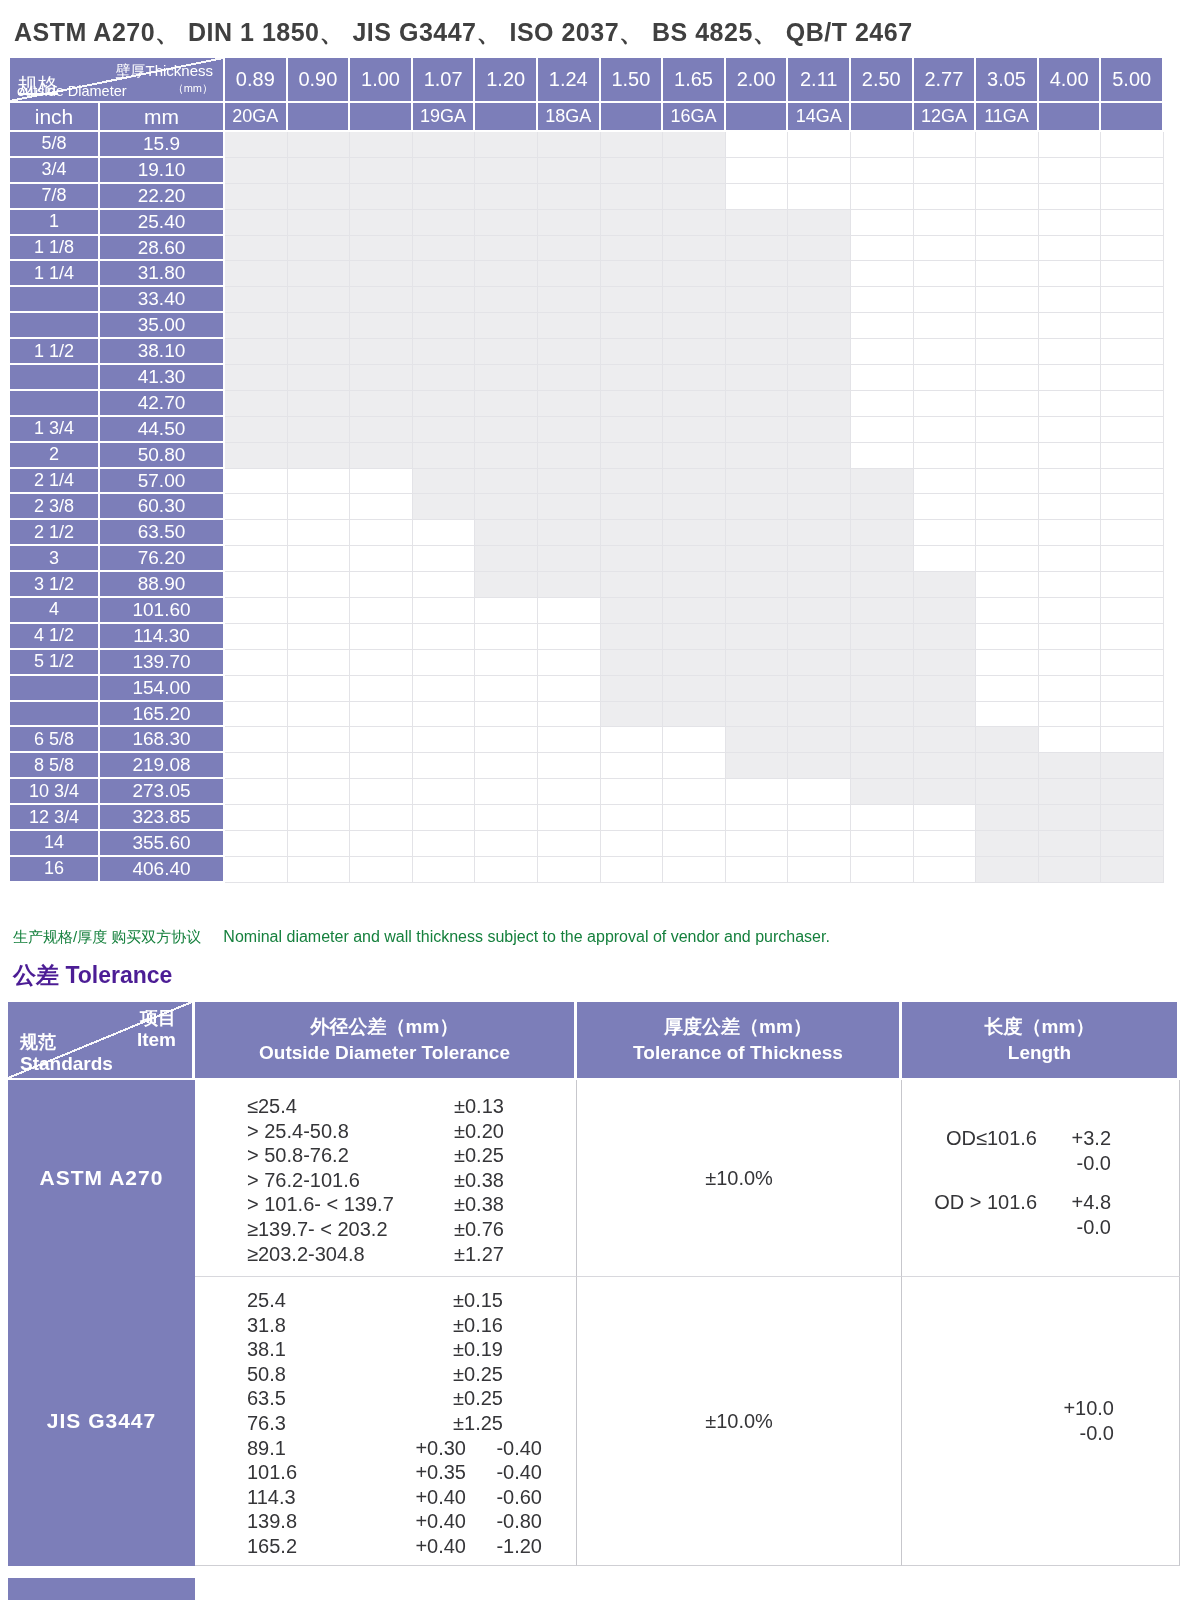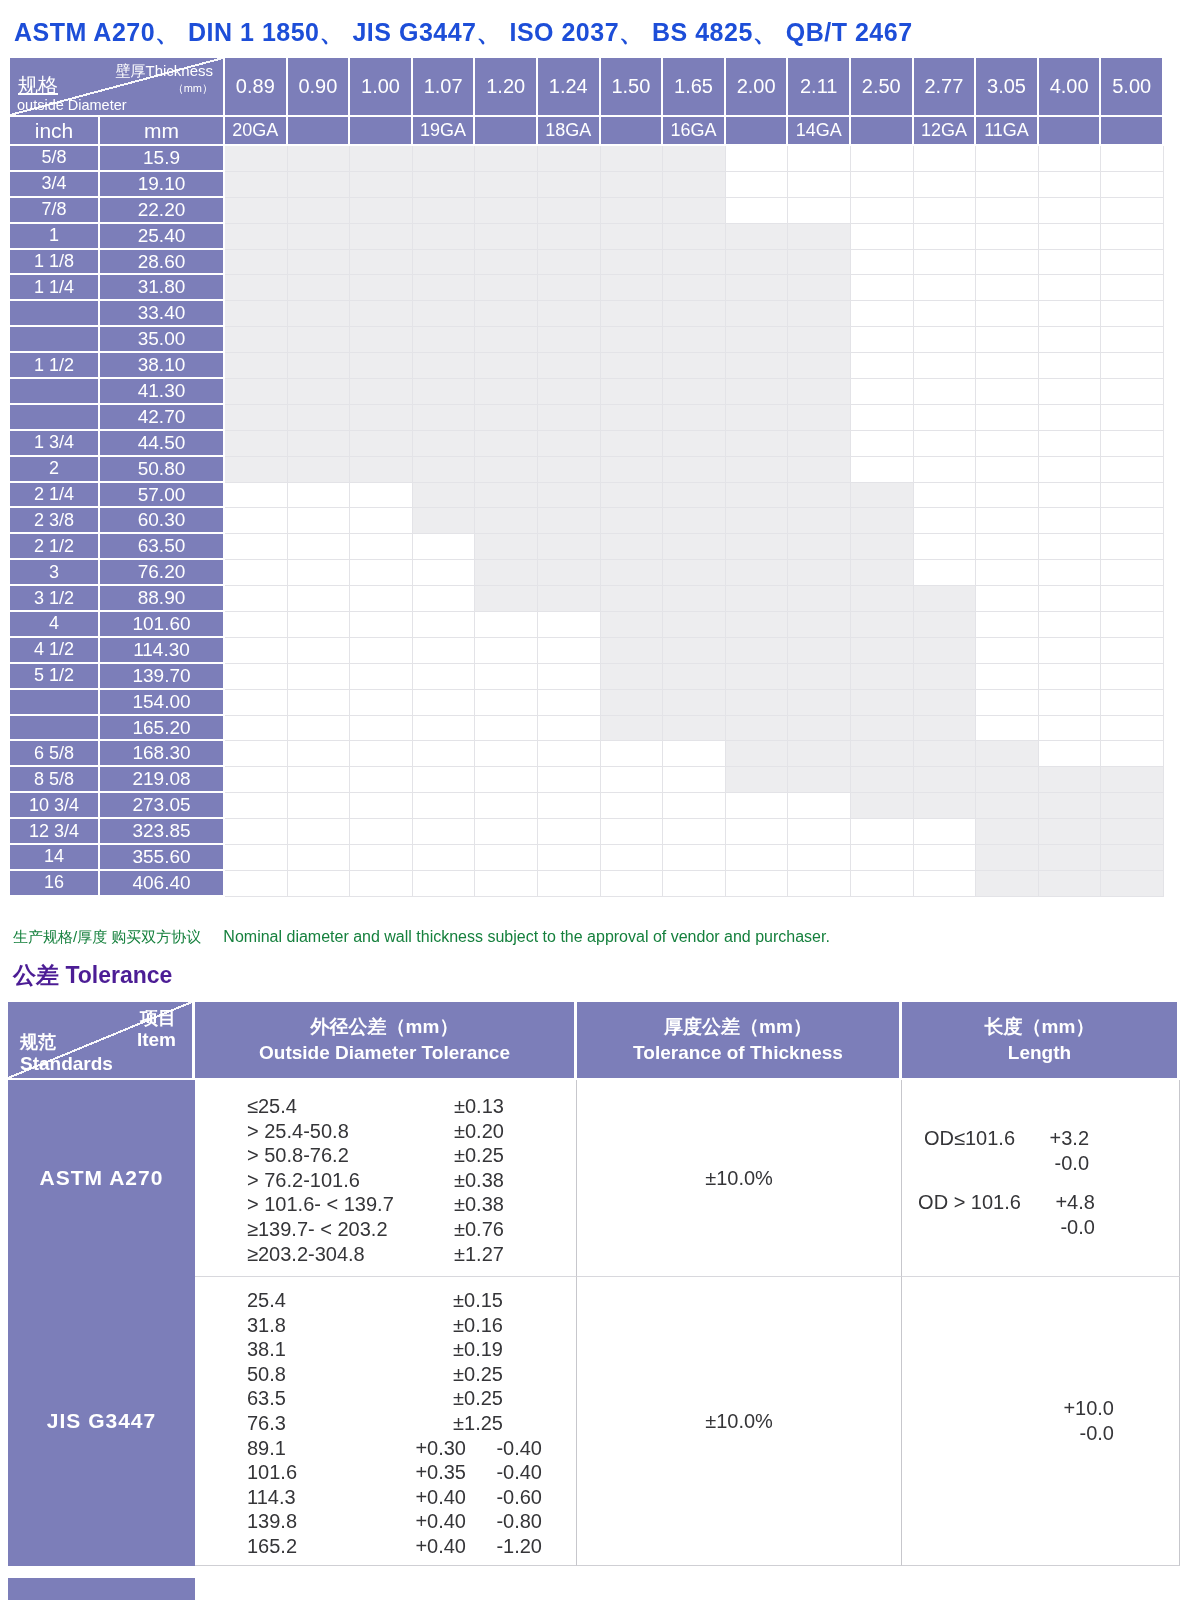--- a/index.html
+++ b/index.html
@@ -3,26 +3,26 @@
 <meta charset="utf-8">
 <style>
   html,body { margin:0; padding:0; background:#fff; }
   #page {
     position:relative; width:1200px; height:1600px; overflow:hidden;
     font-family:"Liberation Sans","DejaVu Sans",sans-serif; background:#fff; color:#333;
   }
   
   #main-title {
     position:absolute; left:14px; top:16px; font-size:25px; font-weight:bold;
-    color:#1d4ed8; letter-spacing:0.5px; white-space:nowrap;
+    color:#404040; letter-spacing:0.5px; white-space:nowrap;
   }
   
   #size-table { position:absolute; left:10px; top:58px; width:1154px; }
   .srow { display:grid; }
-  .srow.hdr1 { grid-template-columns:215px repeat(15,1fr); height:59px; }
+  .srow.hdr1 { grid-template-columns:215px repeat(15,1fr); height:45px; }
   .srow.hdr2 { grid-template-columns:90px 125px repeat(15,1fr); height:29px; }
   .srow.data { grid-template-columns:90px 125px repeat(15,1fr); height:25.9px; }
   .pcell {
     background:#7c7eb9; color:#fff; display:flex; align-items:center; justify-content:center;
     border-right:2px solid #fff; border-bottom:2px solid #fff; box-sizing:border-box; overflow:hidden;
   }
   .hdr1 .pcell { font-size:20px; }
   .hdr2 .pcell { font-size:18px; }
   .hdr2 .pcell.lab { font-size:21px; }
   .data .pcell { font-size:19px; }
@@ -67,21 +67,21 @@
   .trow.body2 .bcell { border-top:1px solid #d8d8dd; border-bottom:1px solid #cfcfd4; }
   .odlist { padding:14px 0 0 52px; }
   .trow.body2 .odlist { padding-top:11px; }
   .odl { display:grid; line-height:24.6px; font-size:20px; }
   .odl.a { grid-template-columns:207px 1fr; }
   .odl.j { grid-template-columns:167px 52px 76px; }
   .odl .rr { text-align:right; }
   .odl .pm2 { grid-column:2 / span 2; text-align:center; }
   .thkcell { display:flex; align-items:center; justify-content:center; font-size:20px; }
   .lencell { display:flex; flex-direction:column; justify-content:center; align-items:flex-end; font-size:20px; }
-  .trow.body1 .lencell { padding-right:68px; gap:14px; padding-top:10px;align-items:center; }
+  .trow.body1 .lencell { padding-right:68px; gap:14px; padding-top:10px; }
   .trow.body2 .lencell { padding-right:65px; }
   .lgroup { display:grid; grid-template-columns:auto 48px; column-gap:26px; line-height:25px; }
   .lgroup .lab { text-align:right; }
   .lgroup .val { text-align:right; }
   .l2 { text-align:center; line-height:25px; }
   #tol-stub { position:absolute; left:8px; top:1578px; width:187px; height:22px; background:#7c7eb9; }
 </style>
 </head>
 <body>
 

